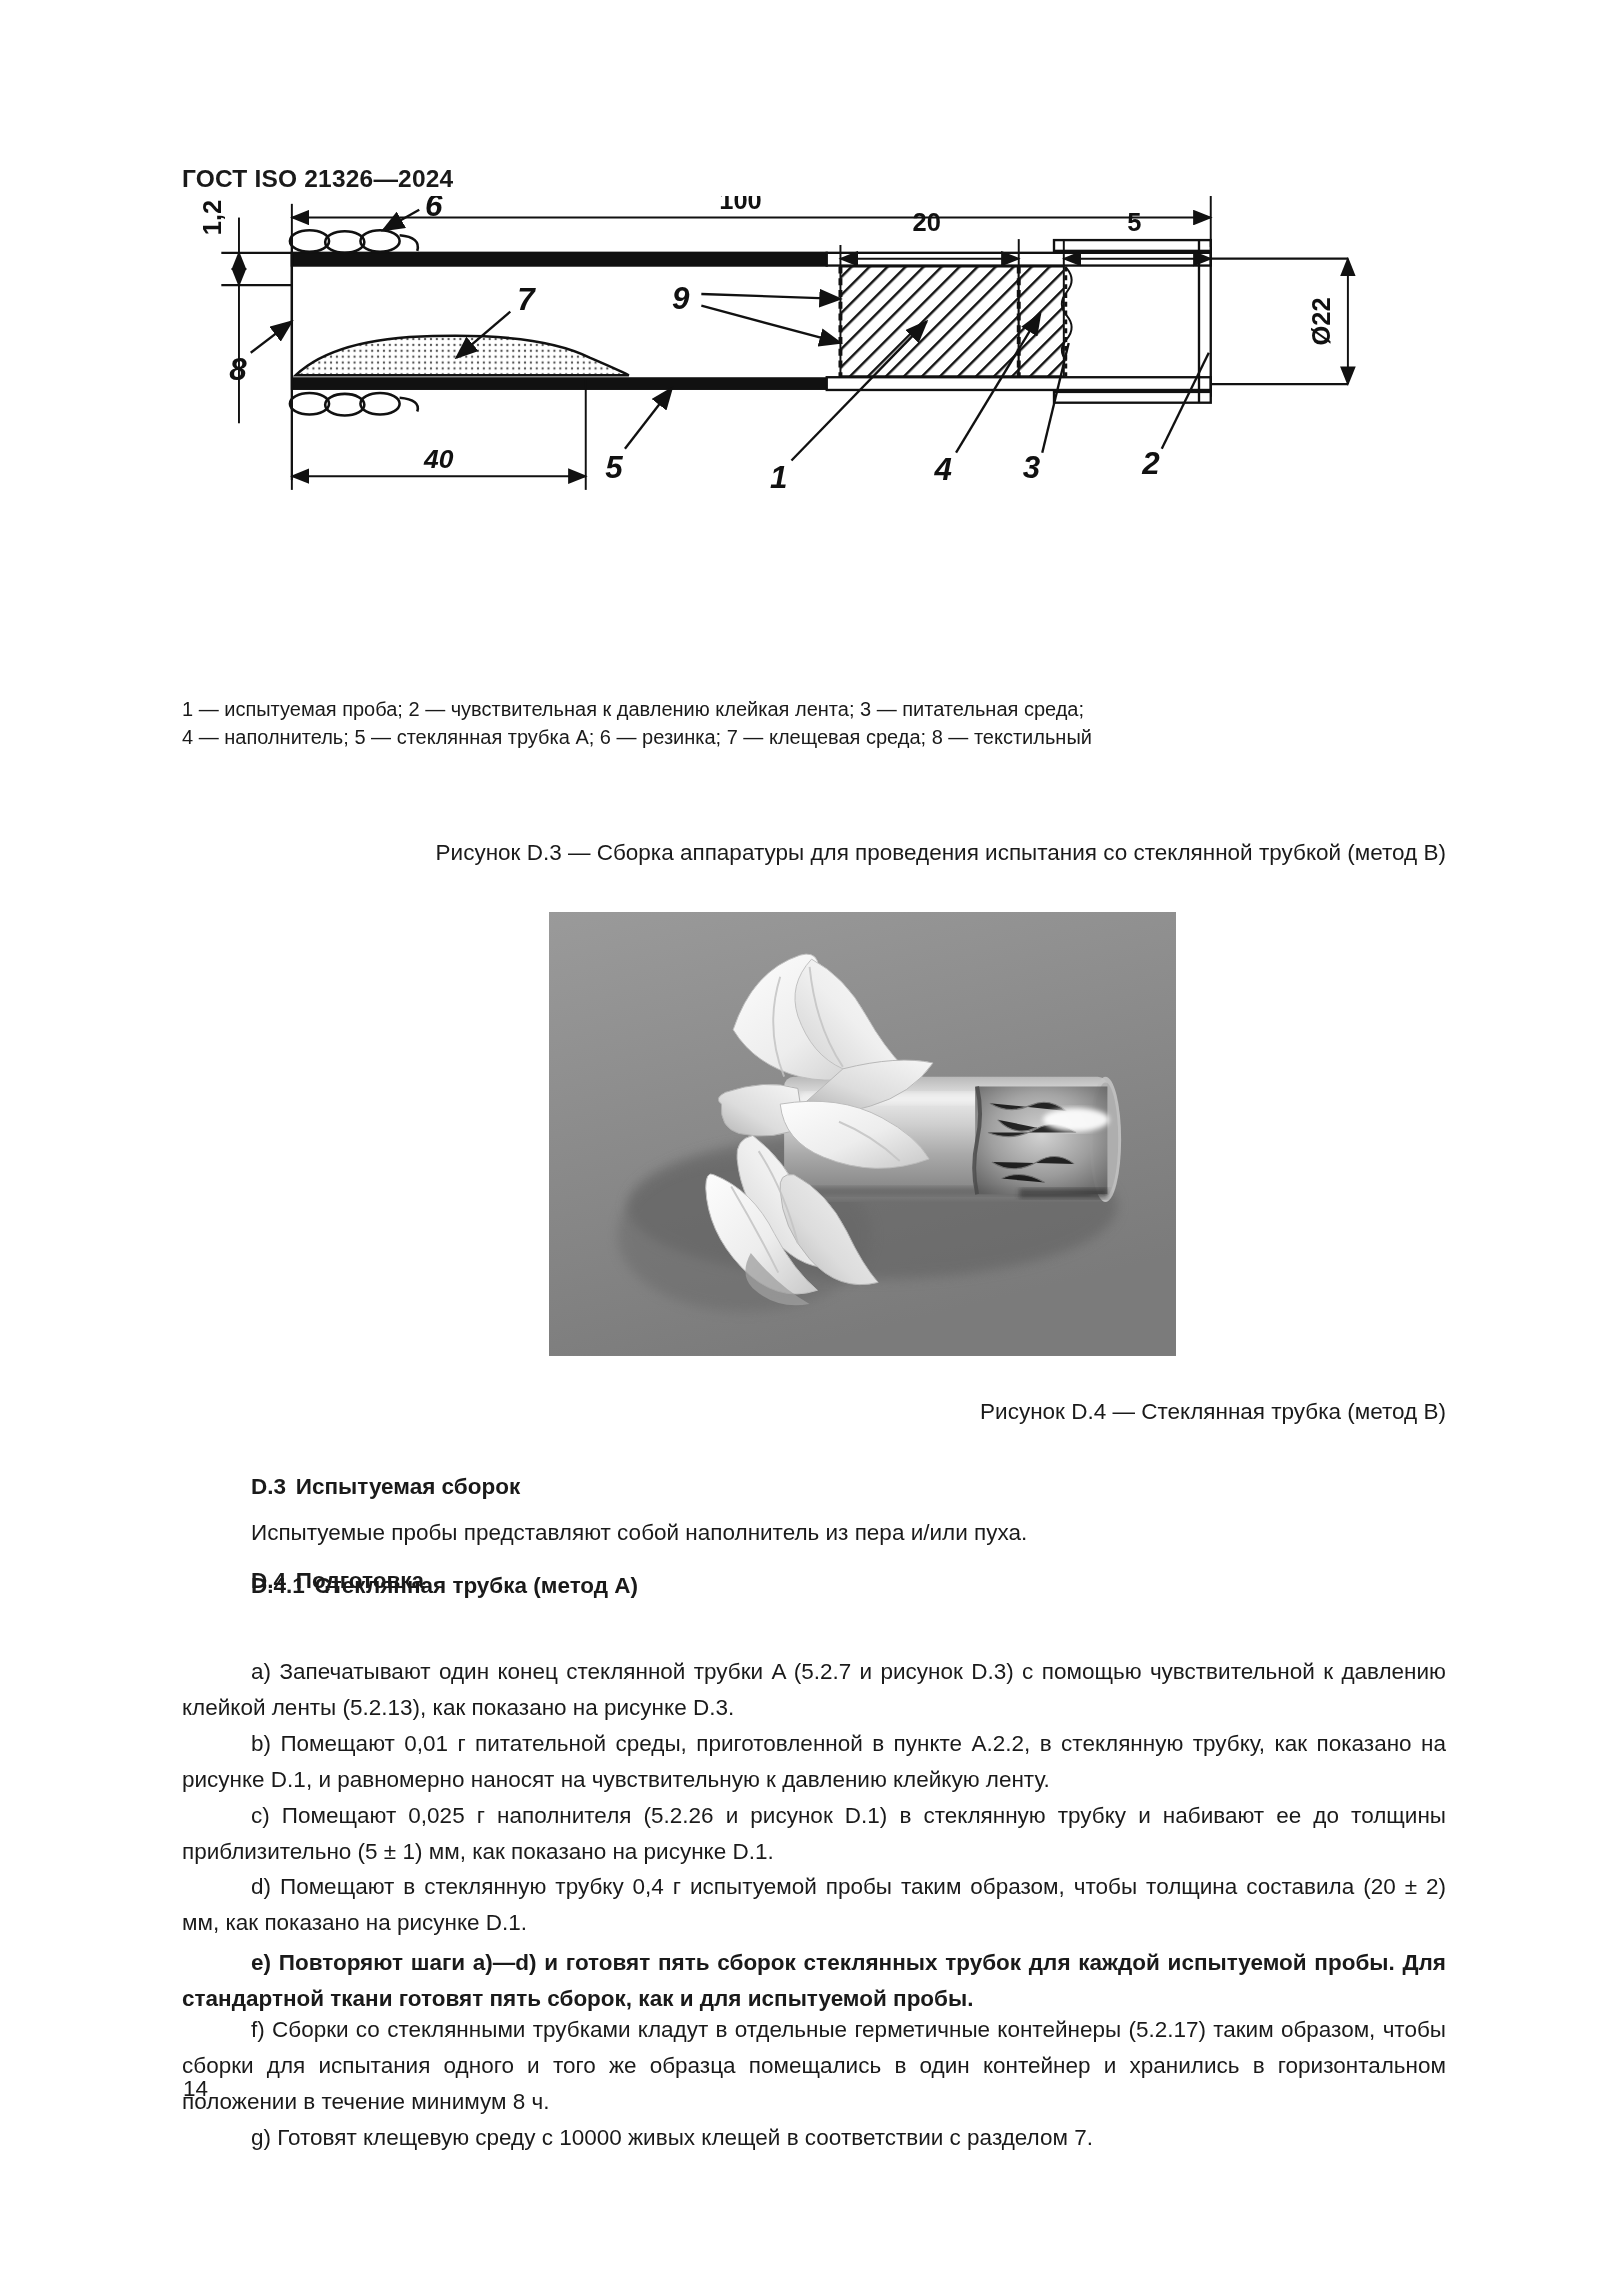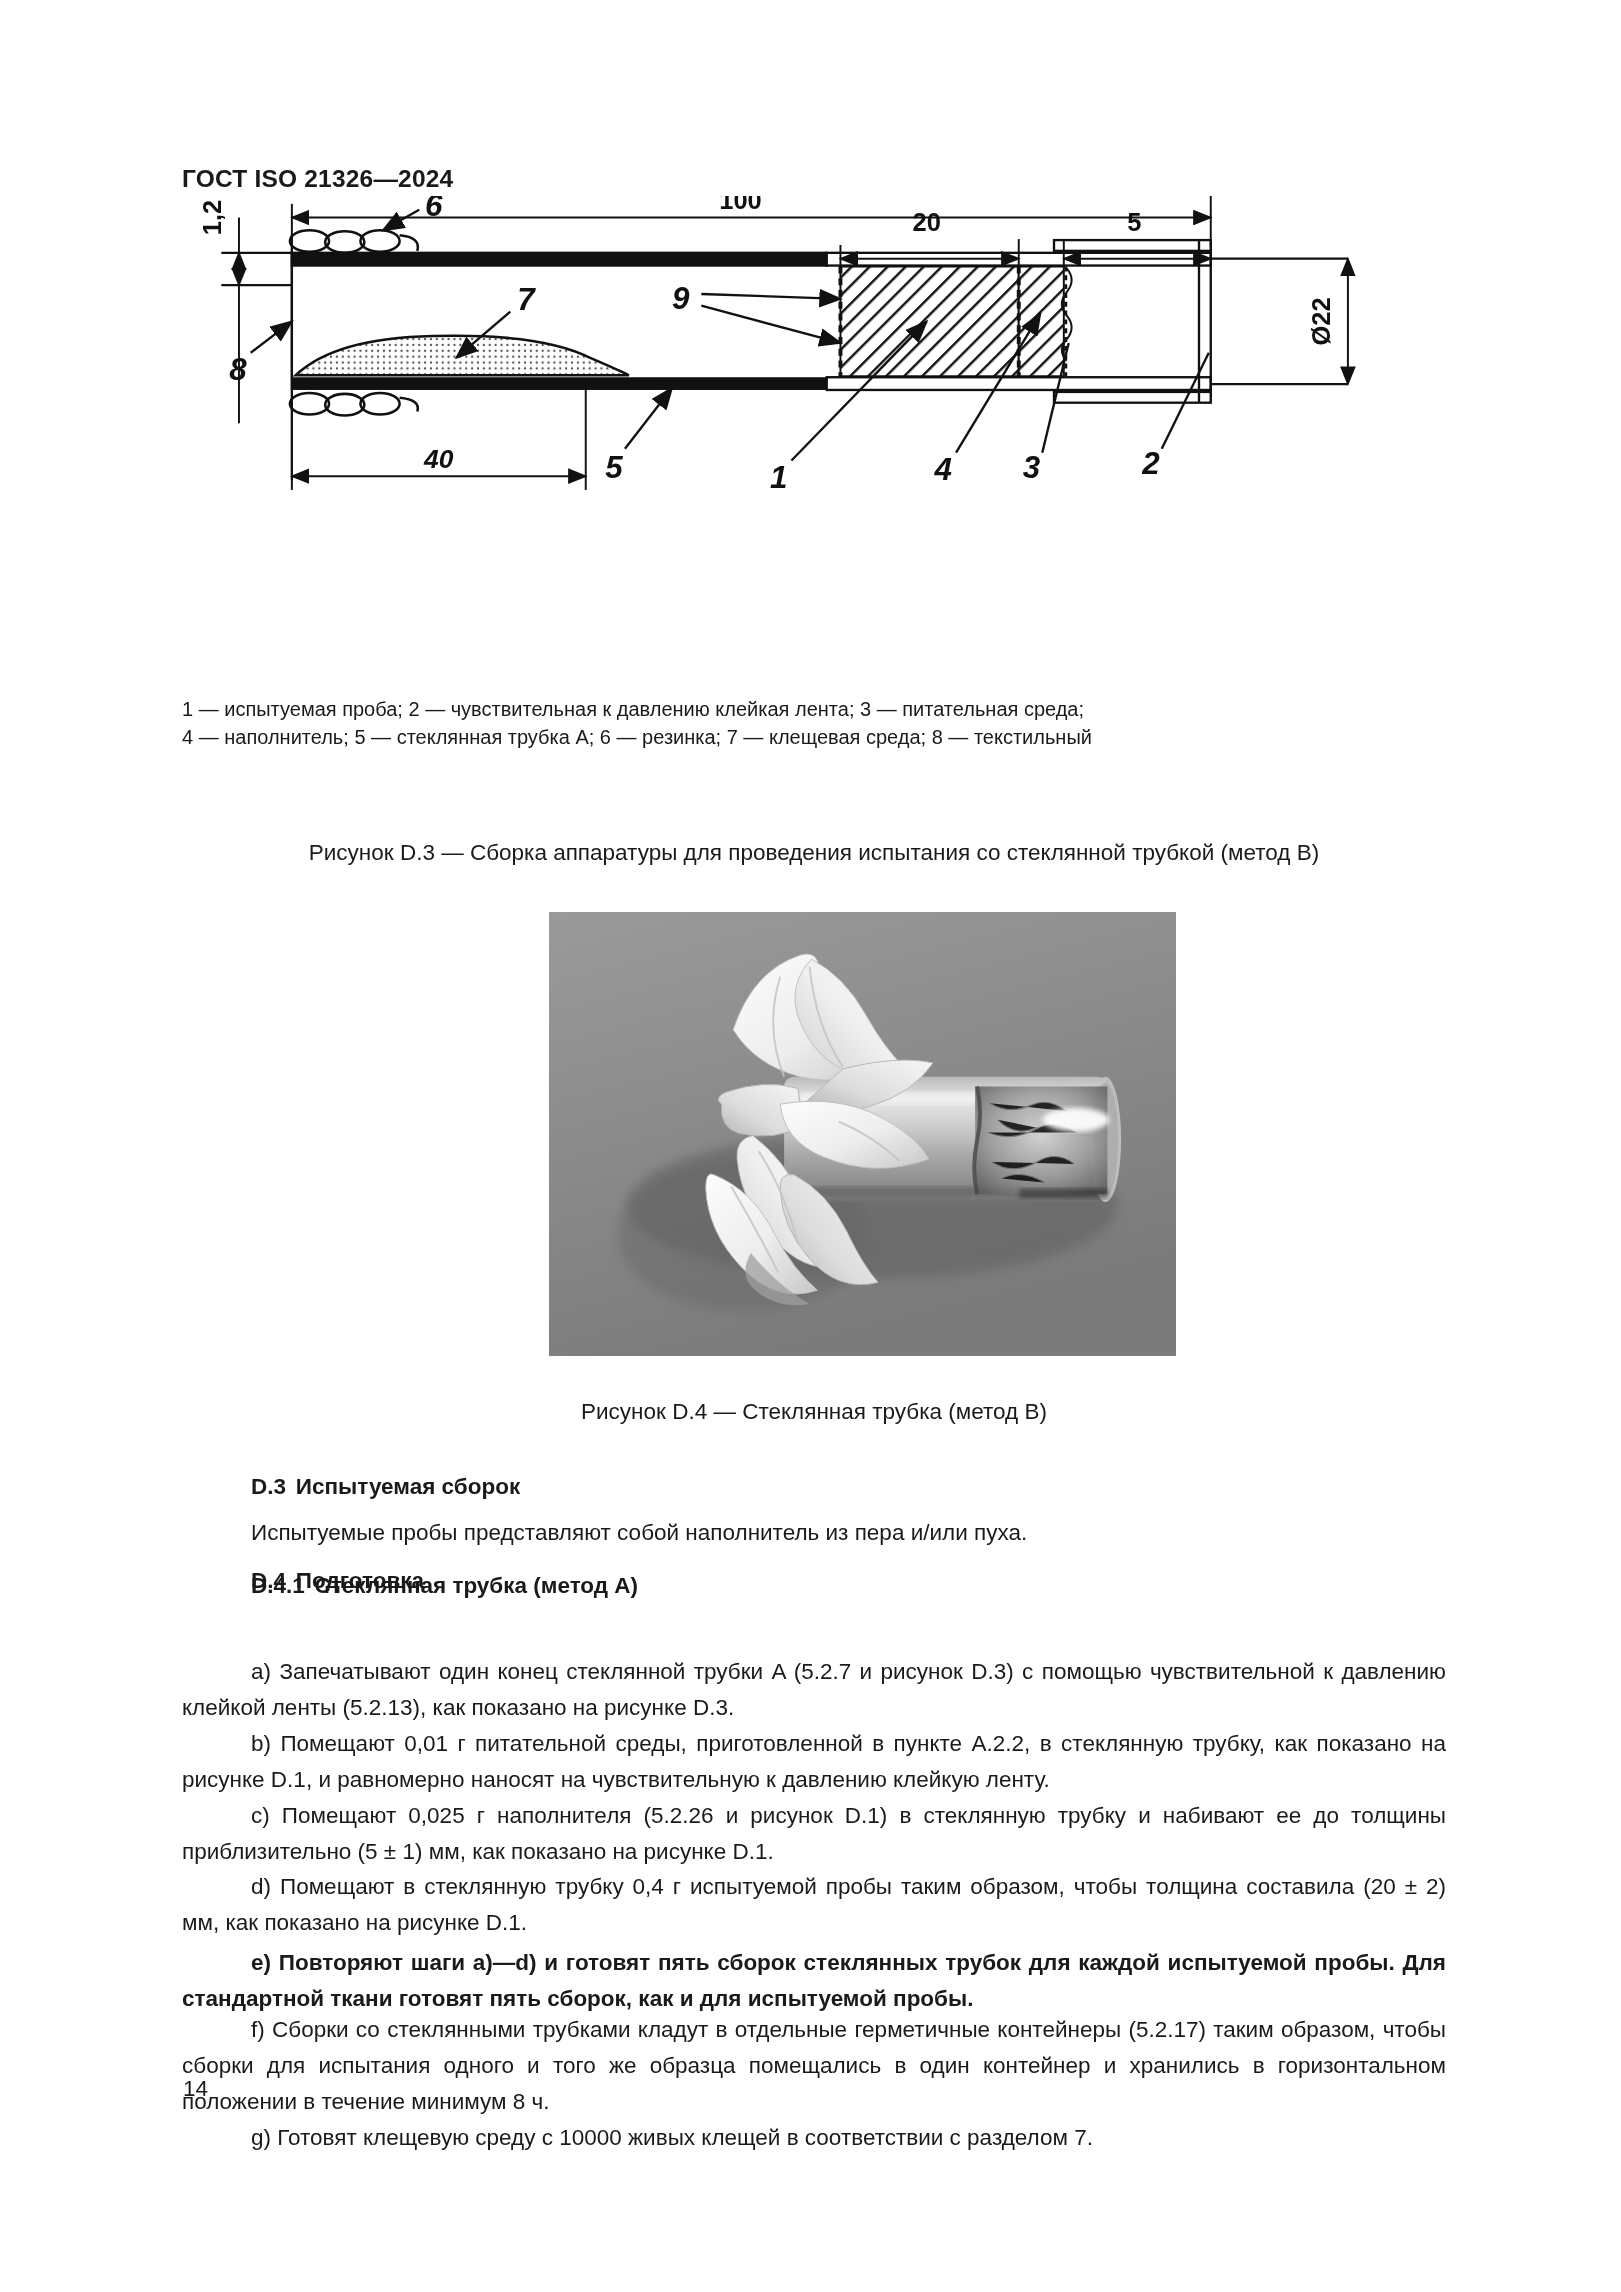--- a/index.html
+++ b/index.html
@@ -24,21 +24,21 @@
 
   
   .fig-key {
     position:absolute; left:182px; top:695px; width:1264px;
     font-size:20px; line-height:28px;
   }
 
   
   .fig-caption {
     position:absolute; left:182px; width:1264px;
-    text-align:center; font-size:22.5px;
+    text-align:right; font-size:22.5px;
   }
   #fig3-caption { top:840px; }
   #fig4-caption { top:1399px; }
 
   
   .photo-wrap {
     position:absolute; left:549px; top:912px;
     width:627px; height:444px;
     overflow:hidden; background:#8e8e8e;
   }

